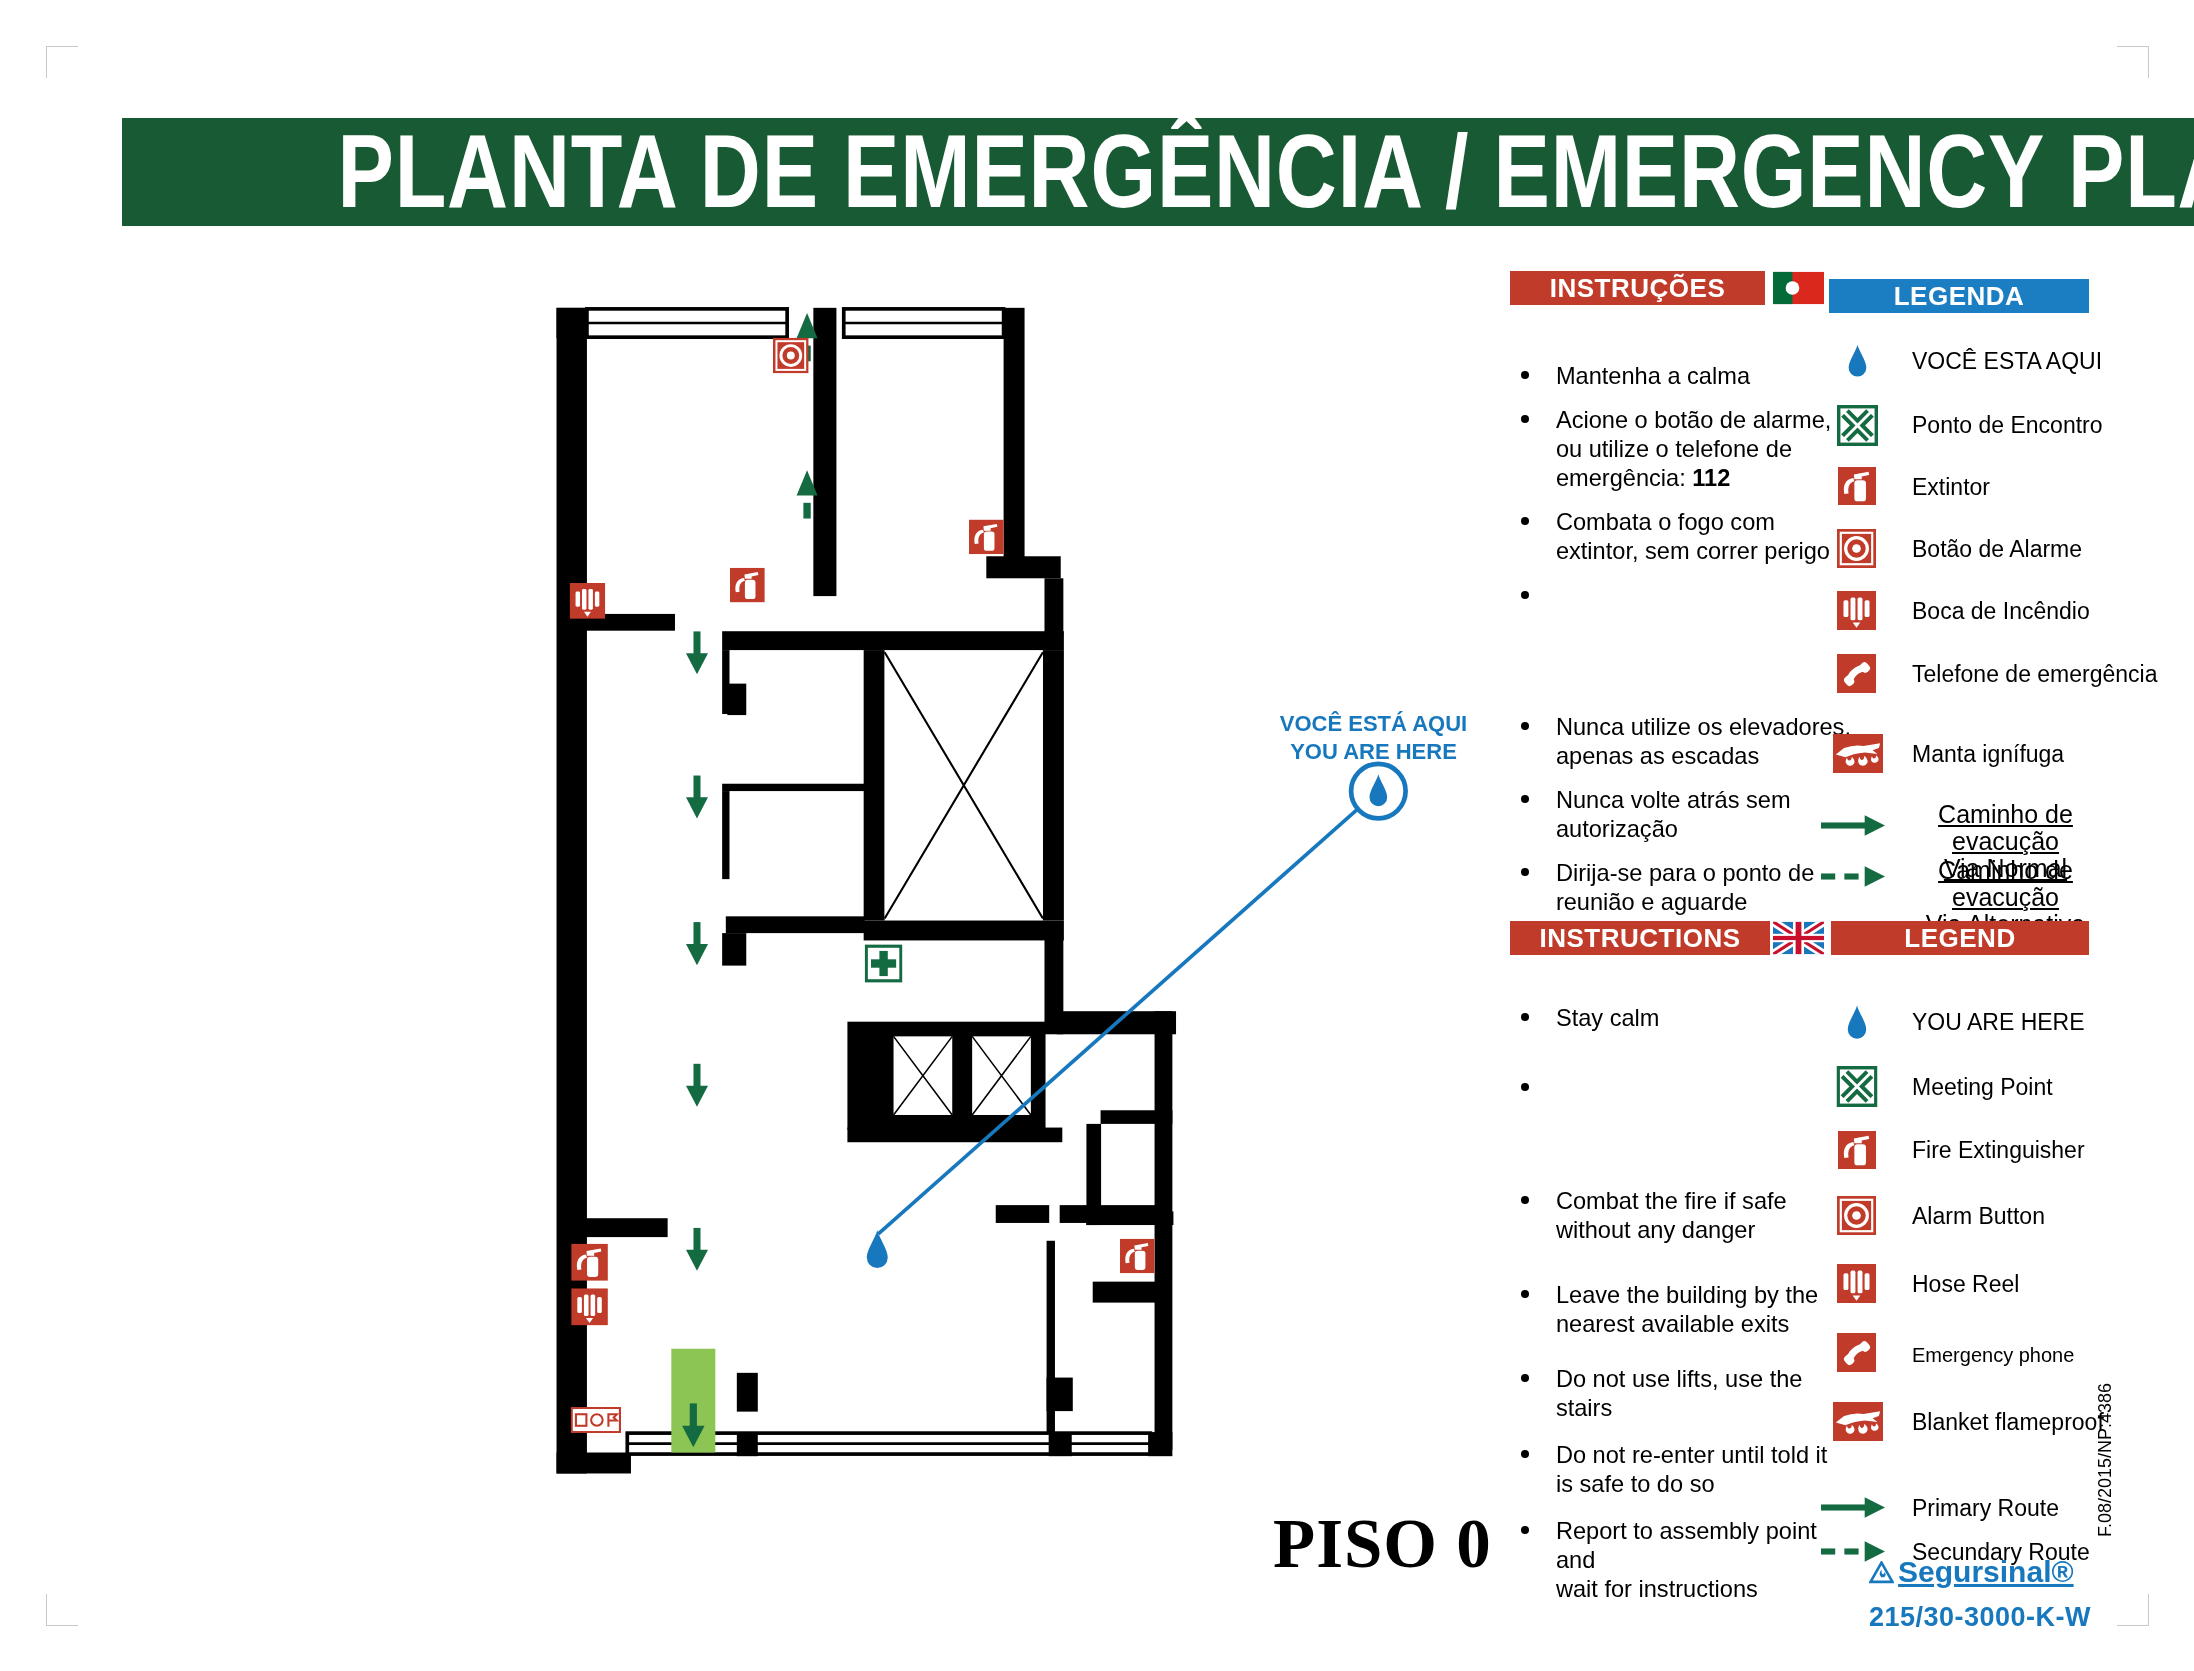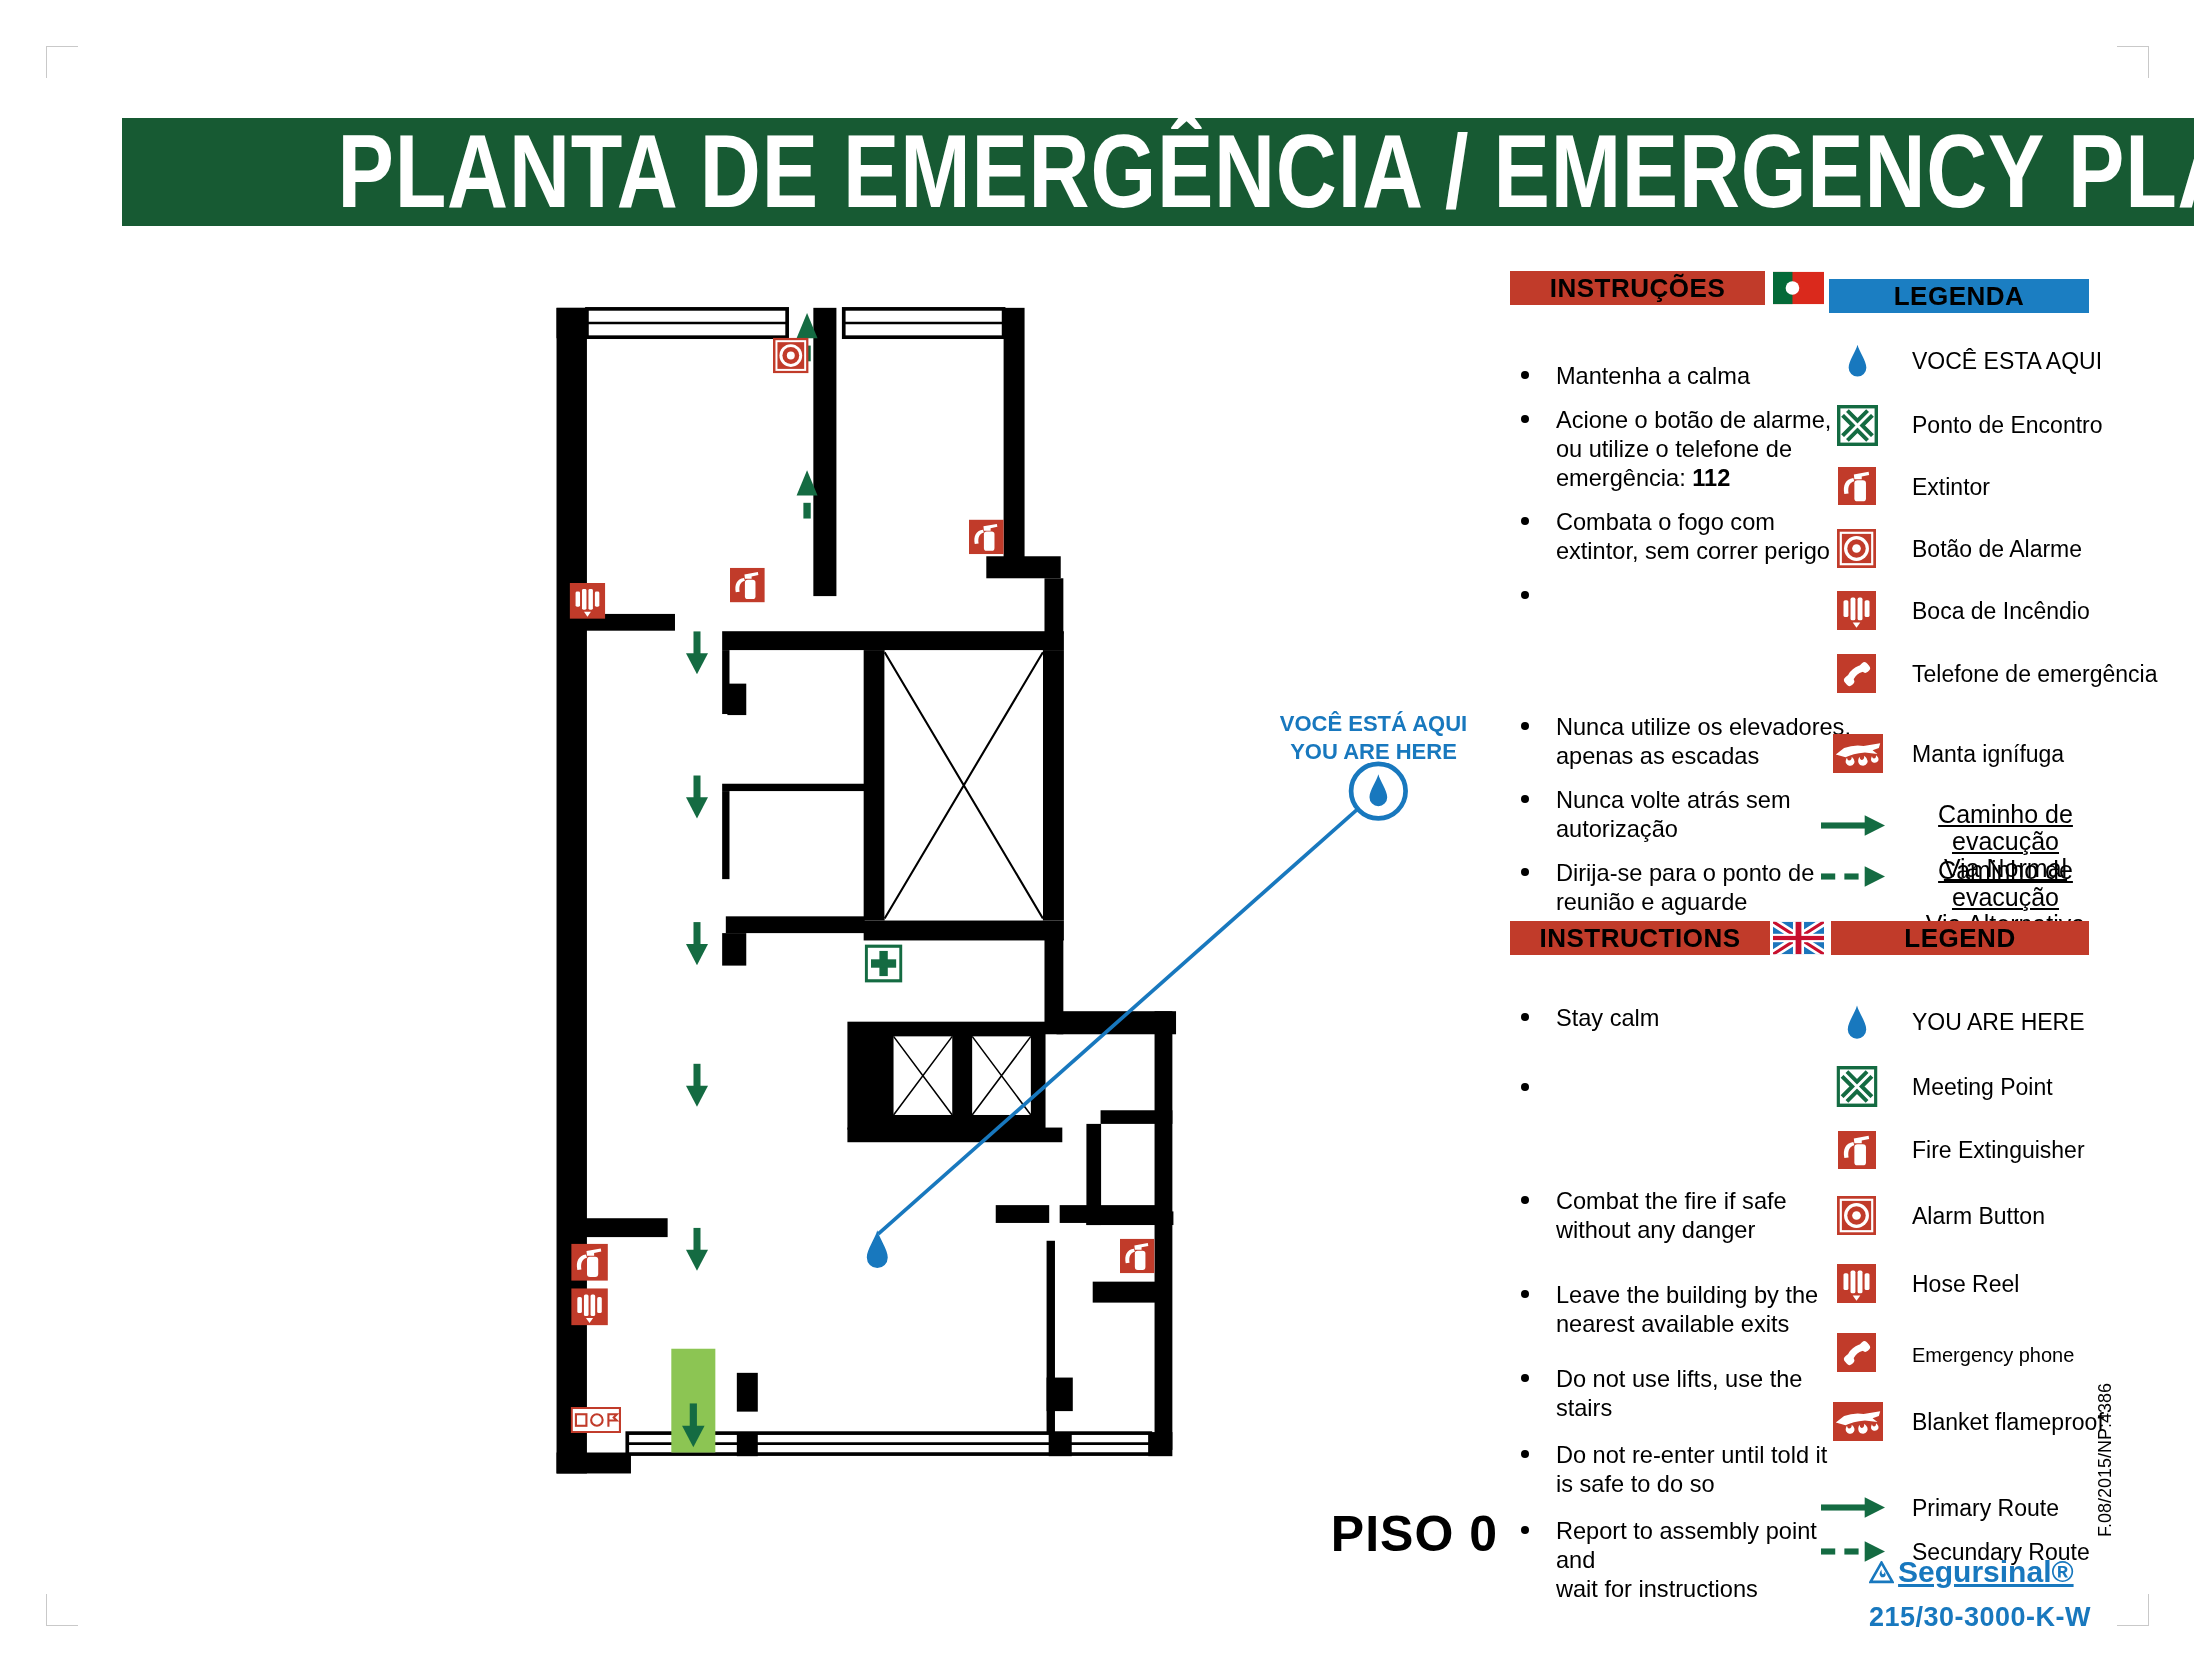--- a/index.html
+++ b/index.html
@@ -6,36 +6,36 @@
   body{width:2194px;height:1672px;position:relative;overflow:hidden;
        font-family:"Liberation Sans",sans-serif;color:#000;}
   .abs{position:absolute;}
   
   .title-bar{left:122px;top:118px;width:2092px;height:108px;background:#175A33;
              display:flex;align-items:center;}
   .title-text{color:#fff;font-weight:bold;font-size:103px;white-space:nowrap;
               transform:scaleX(.82);letter-spacing:1px;}
   
   .hdr{height:34px;display:flex;align-items:center;justify-content:center;
-       color:#000000;font-weight:bold;font-size:26px;letter-spacing:0.5px;}
+       color:#ffffff;font-weight:bold;font-size:26px;letter-spacing:0.5px;}
   .hdr.red{background:#C13B2A;}
   .hdr.blue{background:#1B7EC2;margin-top:8px;}
   
   .instr{display:flex;align-items:flex-start;width:335px;}
   .bullet{width:7.9px;height:7.9px;border-radius:50%;background:#000;flex:none;
           margin-top:9px;}
   .itxt{margin-left:27px;font-size:23.6px;line-height:29px;white-space:pre-line;}
   .itxt b{font-weight:bold;}
   
   .lgl{font-size:23px;line-height:25px;}
   .lgl.small{font-size:20px;}
   .lgl2{font-size:25px;line-height:27px;text-align:center;white-space:pre-line;width:225px;text-decoration:underline;}
   
   .callout{width:273px;text-align:center;color:#1878BE;font-size:22px;font-weight:600;}
-  .piso{width:225px;text-align:right;font-size:50px;font-weight:bold;letter-spacing:1px;}
+  .piso{width:225px;text-align:left;font-size:69px;font-weight:bold;letter-spacing:1px;font-family:Liberation Serif, serif;}
   .vcode{font-size:18px;transform:rotate(-90deg);transform-origin:0 0;white-space:nowrap;}
   .brand{text-align:right;color:#1878BE;}
   .brand-row{display:flex;align-items:center;justify-content:flex-start;gap:4.2px;text-decoration:underline;}
   .brand-name{font-size:30px;font-weight:bold;}
   .brand-code{font-size:27px;font-weight:bold;letter-spacing:0.5px;margin-top:13px;}
   
   .mark{width:31px;height:31px;}
   .mark.tl{border-left:1.6px solid #C9C9C9;border-top:1.6px solid #C9C9C9;}
   .mark.tr{border-right:1.6px solid #C9C9C9;border-top:1.6px solid #C9C9C9;}
   .mark.bl{border-left:1.6px solid #C9C9C9;border-bottom:1.6px solid #C9C9C9;}

